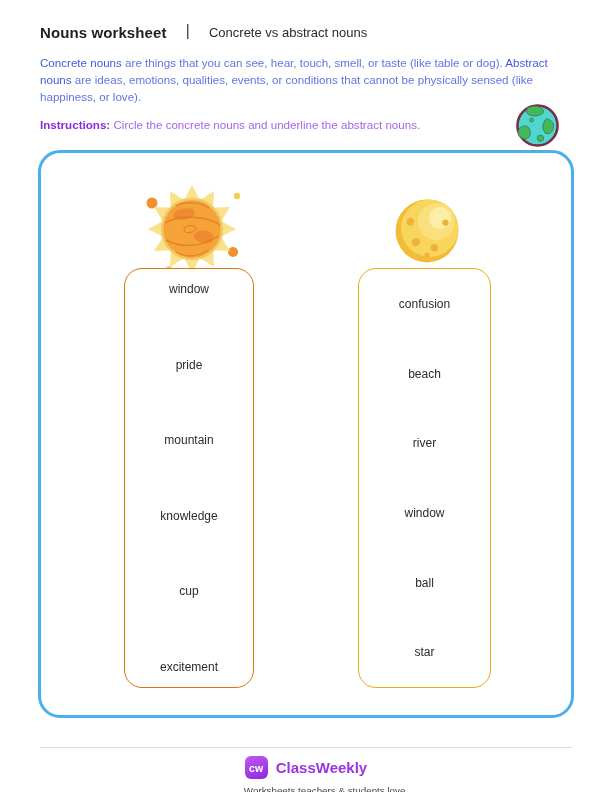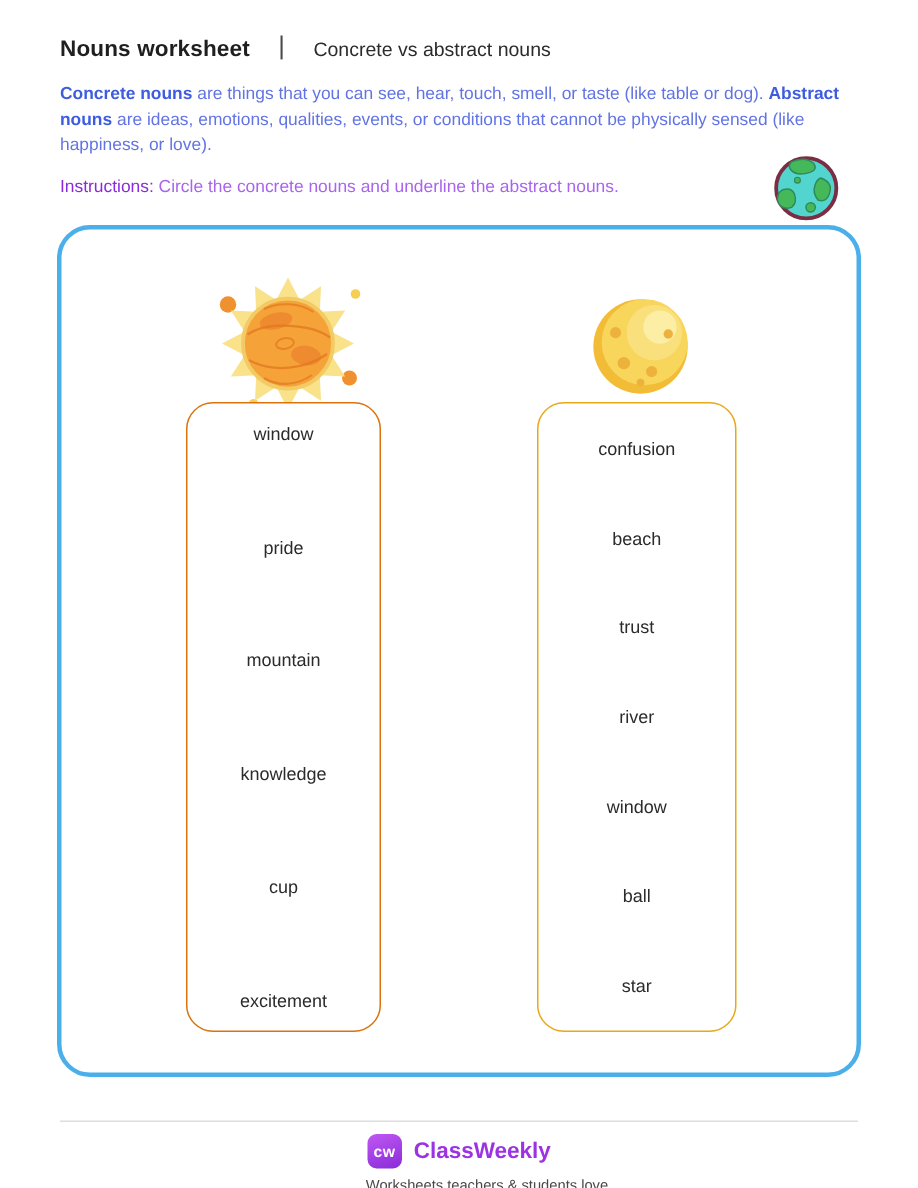--- a/index.html
+++ b/index.html
@@ -10,24 +10,24 @@
     font-family:"Liberation Sans", sans-serif;
     overflow:hidden;
   }
   
   .header{position:absolute;left:40px;top:22px;display:flex;align-items:center;gap:19px;}
   .title{font-size:15px;font-weight:700;color:#1f1f1f;letter-spacing:.1px;}
   .title-sep{font-size:17px;font-weight:300;color:#4a4a4a;transform:translateY(-1px);}
   .subtitle{font-size:13px;color:#2b2b2b;}
   
   .description{position:absolute;left:40px;top:54px;width:528px;font-size:11.6px;line-height:17px;color:#6274e4;}
-  .description b{color:#3e5cdf;font-weight:700;}
+  .description b{color:#3e5cdf;font-weight:400;}
   
   .instructions{position:absolute;left:40px;top:118px;width:470px;font-size:11.6px;color:#a964ee;}
-  .instructions b{color:#8a2bd9;font-weight:400;}
+  .instructions b{color:#8a2bd9;font-weight:700;}
   
   .globe{position:absolute;left:514px;top:102px;width:47px;height:47px;}
   
   .frame{
     position:absolute;left:38px;top:150px;width:530px;height:562px;
     border:3px solid #4bafea;border-radius:22px;background:#ffffff;
   }
   
   .sun{position:absolute;left:132px;top:183px;width:120px;height:96px;}
   .moon{position:absolute;left:390px;top:194px;width:74px;height:74px;}
@@ -112,21 +112,20 @@
     <div class="word">pride</div>
     <div class="word">mountain</div>
     <div class="word">knowledge</div>
     <div class="word">cup</div>
     <div class="word">excitement</div>
   </div>
 
   <div class="word-box right">
     <div class="word">confusion</div>
     <div class="word">beach</div>
-    <div class="word">trust</div>
     <div class="word">river</div>
     <div class="word">window</div>
     <div class="word">ball</div>
     <div class="word">star</div>
   </div>
 
   <div class="footer-divider"></div>
   <div class="footer">
     <span style="display:flex;align-items:center;gap:6px;">
       <span class="logo-badge">cw</span>

